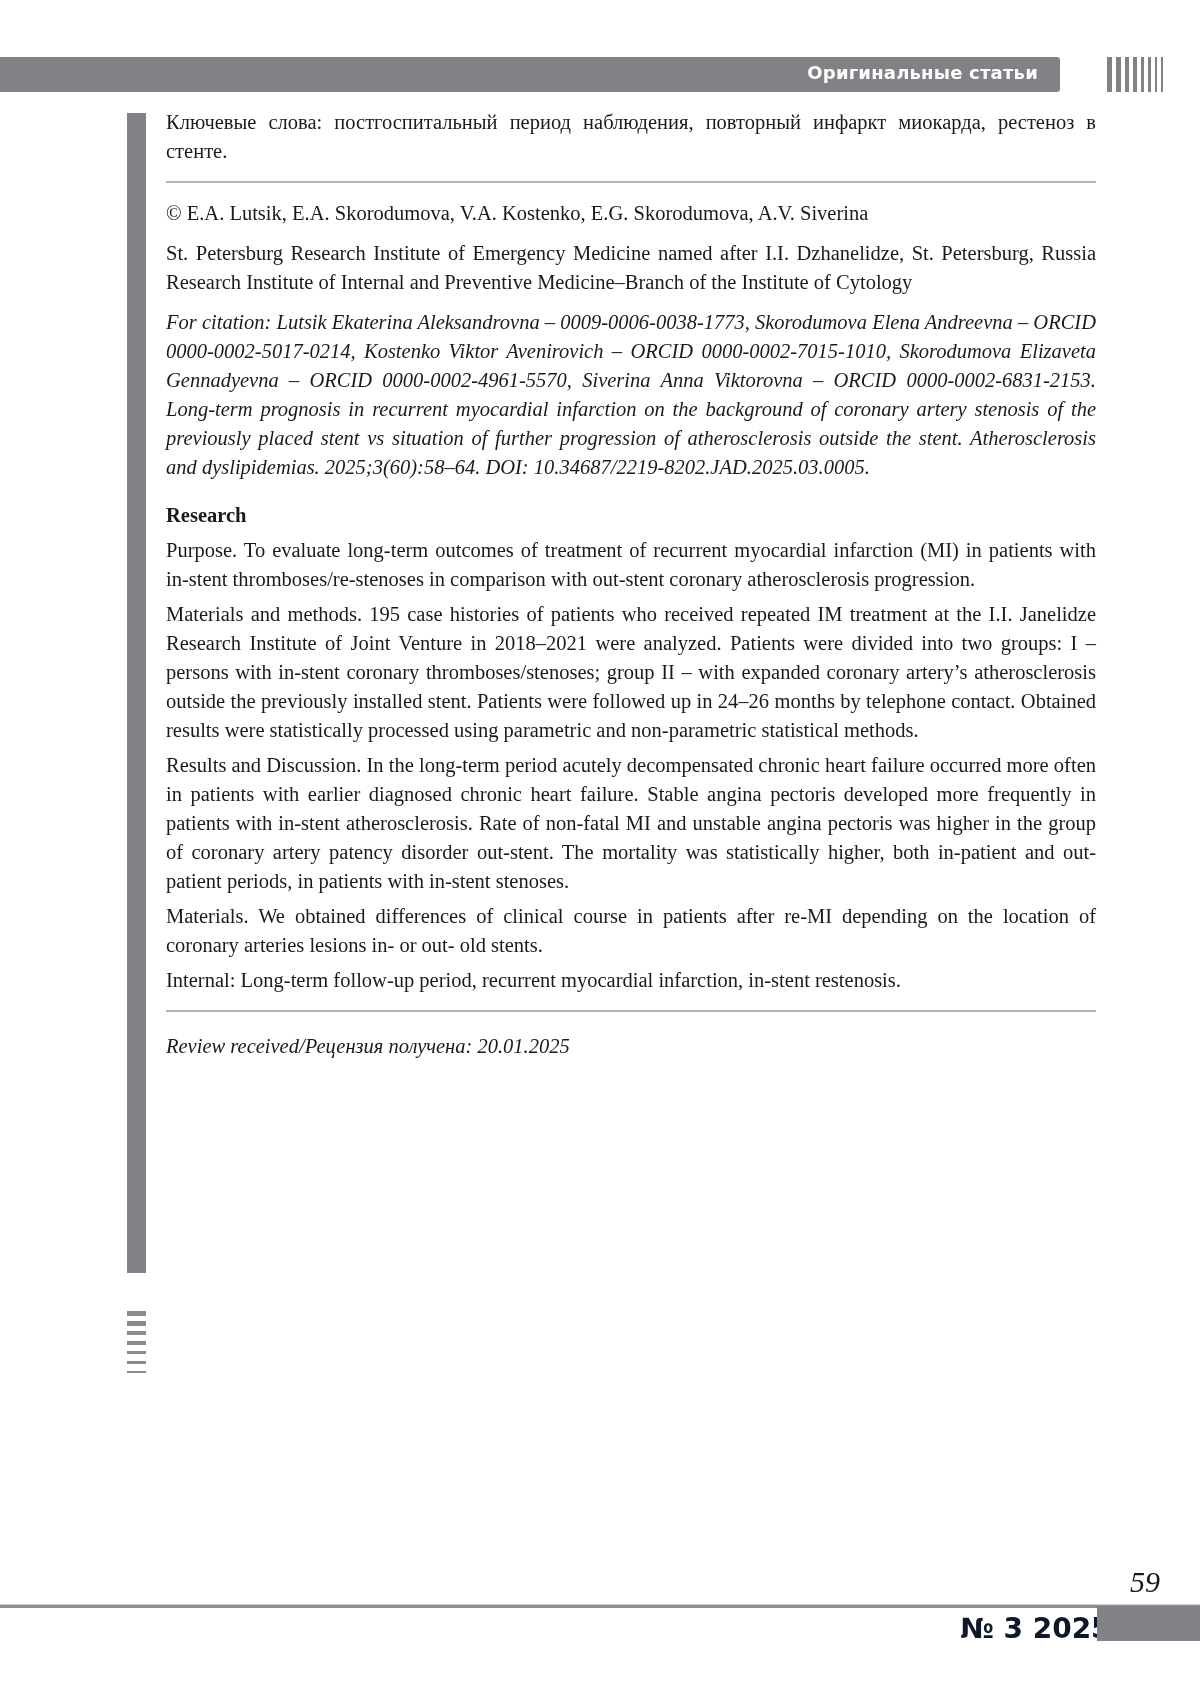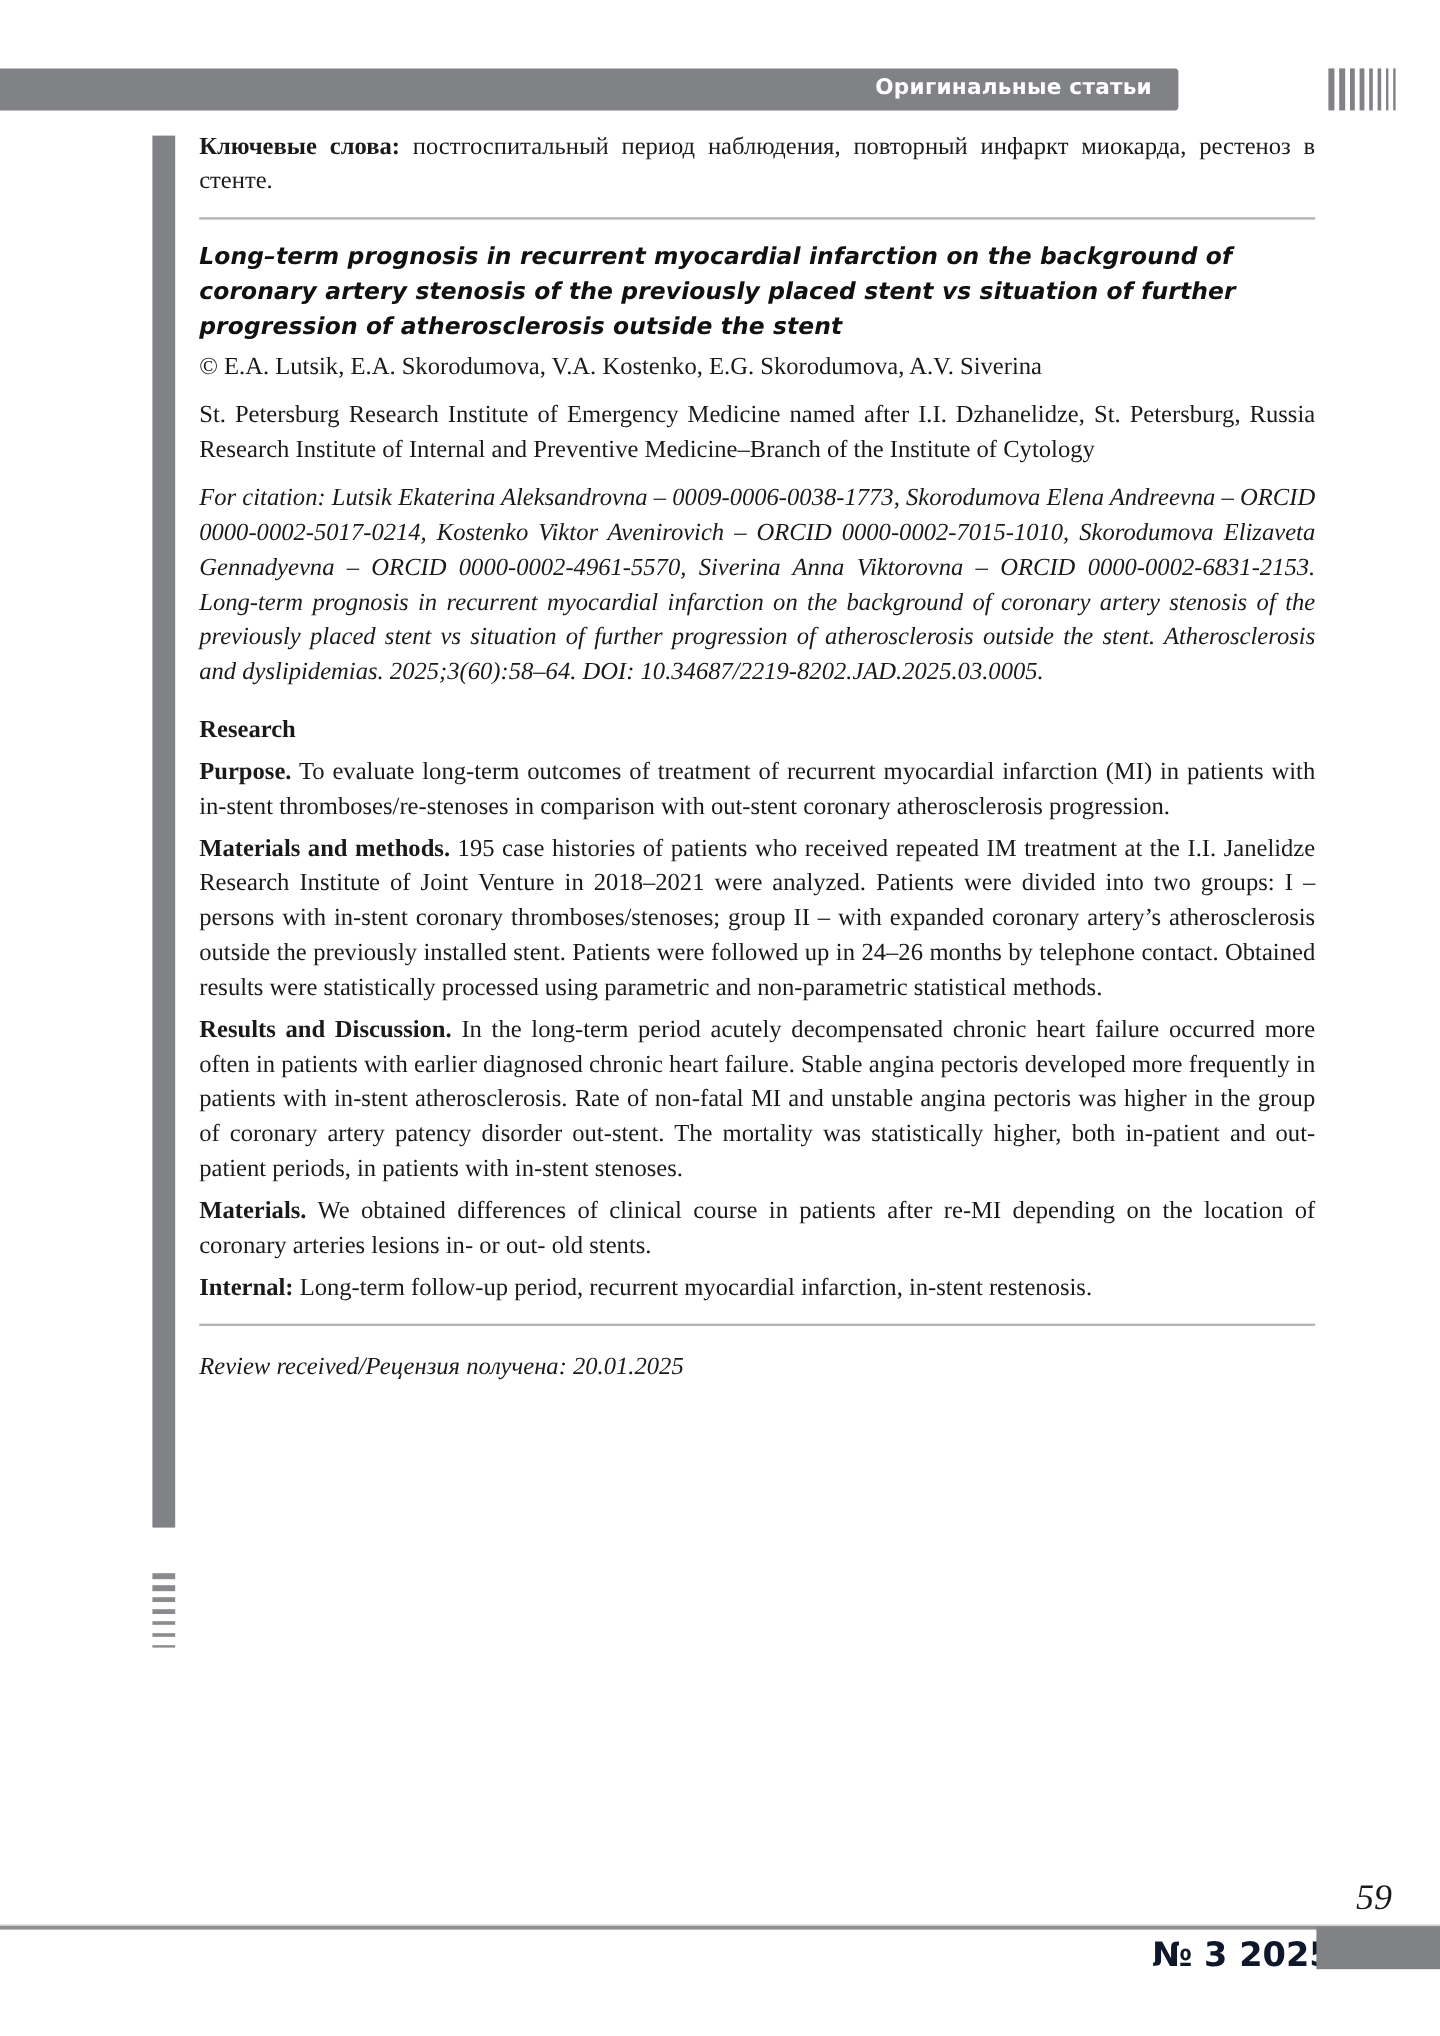--- a/index.html
+++ b/index.html
@@ -1,38 +1,38 @@
 <!DOCTYPE html>
 <html><head>
   <meta charset="utf-8">
   <style>
     html, body { margin: 0; padding: 0; }
     body {
       width: 1200px; height: 1697px; position: relative; background: #ffffff;
       font-family: "Liberation Serif", "DejaVu Serif", serif; color: #1a1a1a; overflow: hidden;
     }
     .header-bar {
-      position: absolute; left: 0; top: 57px; width: 982px; height: 35px;
+      position: absolute; left: 0; top: 57px; width: 1060px; height: 35px;
       background: #818285; border-radius: 0 3px 3px 0;
     }
     .header-title {
       position: absolute; right: 22px; top: 5px; color: #ffffff;
       font-family: "DejaVu Sans", sans-serif; font-weight: bold; font-size: 18px; letter-spacing: 0.2px;
     }
     .header-stripes { position: absolute; left: 1107px; top: 57px; height: 35px; }
     .header-stripes span { position: absolute; top: 0; height: 35px; background: #818285; }
 
     .side-bar {
       position: absolute; left: 127px; top: 113px; width: 19px; height: 1160px; background: #818285;
     }
     .side-ticks span { position: absolute; left: 127px; width: 19px; background: #8a8b8e; }
 
     .content { position: absolute; left: 166px; top: 108px; width: 930px; }
     .p { font-size: 20.5px; line-height: 29px; margin: 0; text-align: justify; }
-    .b { font-weight: bold; }
+    .b { font-weight: normal; }
     .kw-ru { margin-top: 0; }
     .sep { height: 0; border-top: 2px solid #b5b5b5; margin: 15px 0 16px 0; }
     .title-en {
       font-family: "DejaVu Sans", sans-serif; font-style: italic; font-weight: bold;
       font-size: 19.5px; line-height: 29px; margin: 0; letter-spacing: 0.1px; color: #111;
     }
     .authors { margin-top: 6px; }
     .affil { margin-top: 11px; }
     .cite { font-style: italic; margin-top: 11px; }
     .abs-head { margin-top: 19px; font-weight: bold; }
@@ -82,21 +82,20 @@
   <span style="top:1371px;height:2px;"></span>
 </div>
 
 <div class="content">
   <p class="p kw-ru">
     <span class="b">Ключевые слова:</span><span> постгоспитальный период наблюдения, повторный инфаркт миокарда, рестеноз в стенте.</span>
   </p>
 
   <div class="sep"></div>
 
-  <h2 class="title-en">Long–term prognosis in recurrent myocardial infarction on the background of coronary artery stenosis of the previously placed stent vs situation of further progression of atherosclerosis outside the stent</h2>
   <p class="p authors">© E.A. Lutsik, E.A. Skorodumova, V.A. Kostenko, E.G. Skorodumova, A.V. Siverina</p>
   <p class="p affil">St. Petersburg Research Institute of Emergency Medicine named after I.I. Dzhanelidze, St. Petersburg, Russia Research Institute of Internal and Preventive Medicine–Branch of the Institute of Cytology</p>
   <p class="p cite">For citation: Lutsik Ekaterina Aleksandrovna – 0009-0006-0038-1773, Skorodumova Elena Andreevna – ORCID 0000-0002-5017-0214, Kostenko Viktor Avenirovich – ORCID 0000-0002-7015-1010, Skorodumova Elizaveta Gennadyevna – ORCID 0000-0002-4961-5570, Siverina Anna Viktorovna – ORCID 0000-0002-6831-2153. Long-term prognosis in recurrent myocardial infarction on the background of coronary artery stenosis of the previously placed stent vs situation of further progression of atherosclerosis outside the stent. Atherosclerosis and dyslipidemias. 2025;3(60):58–64. DOI: 10.34687/2219-8202.JAD.2025.03.0005.</p>
 
   <p class="p abs-head">Research</p>
 
   <p class="p abs-p">
     <span class="b">Purpose.</span><span> To evaluate long-term outcomes of treatment of recurrent myocardial infarction (MI) in patients with in-stent thromboses/re-stenoses in comparison with out-stent coronary atherosclerosis progression.</span>
   </p>
   <p class="p abs-p">

